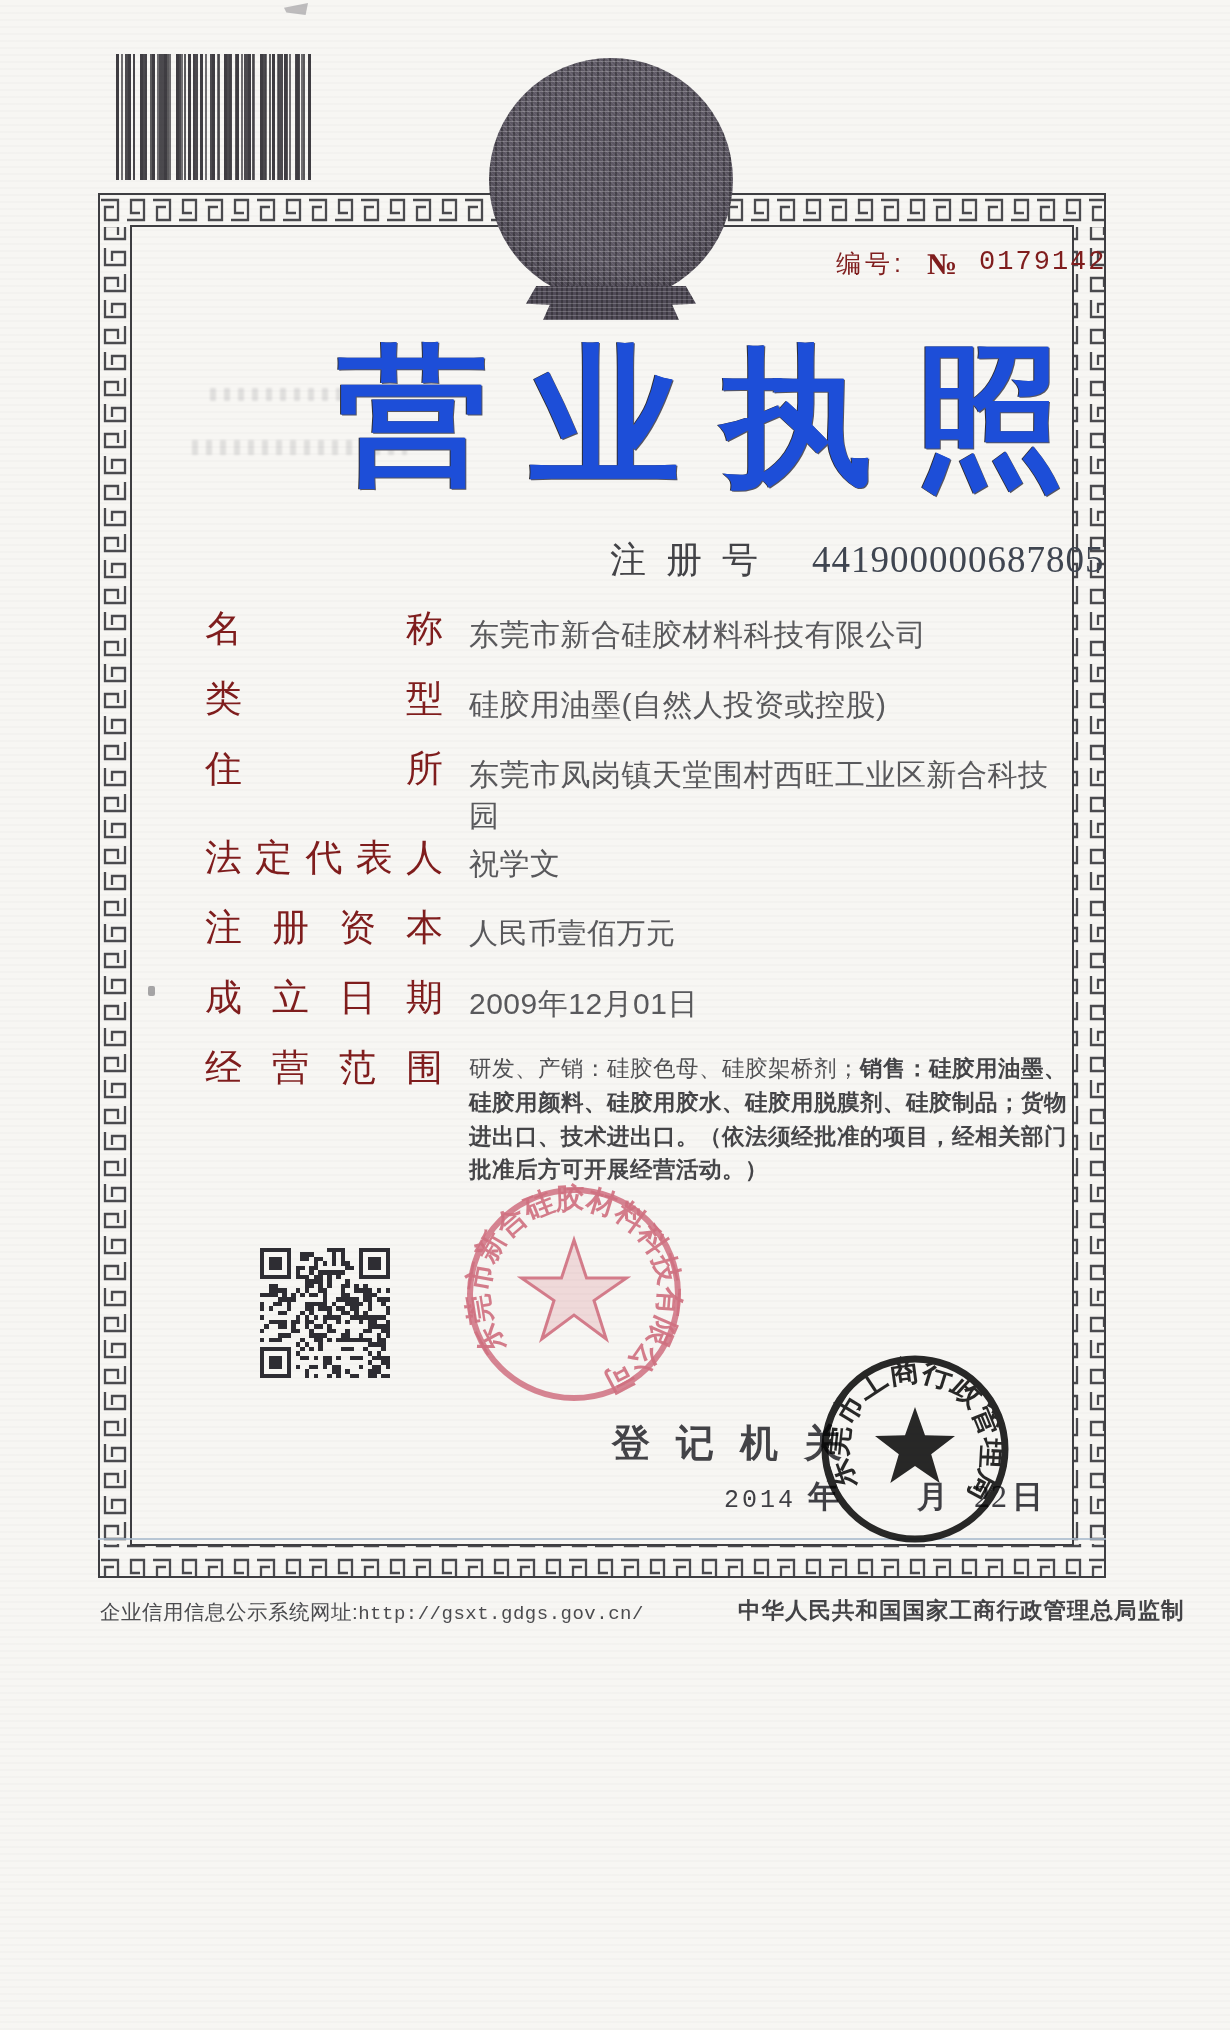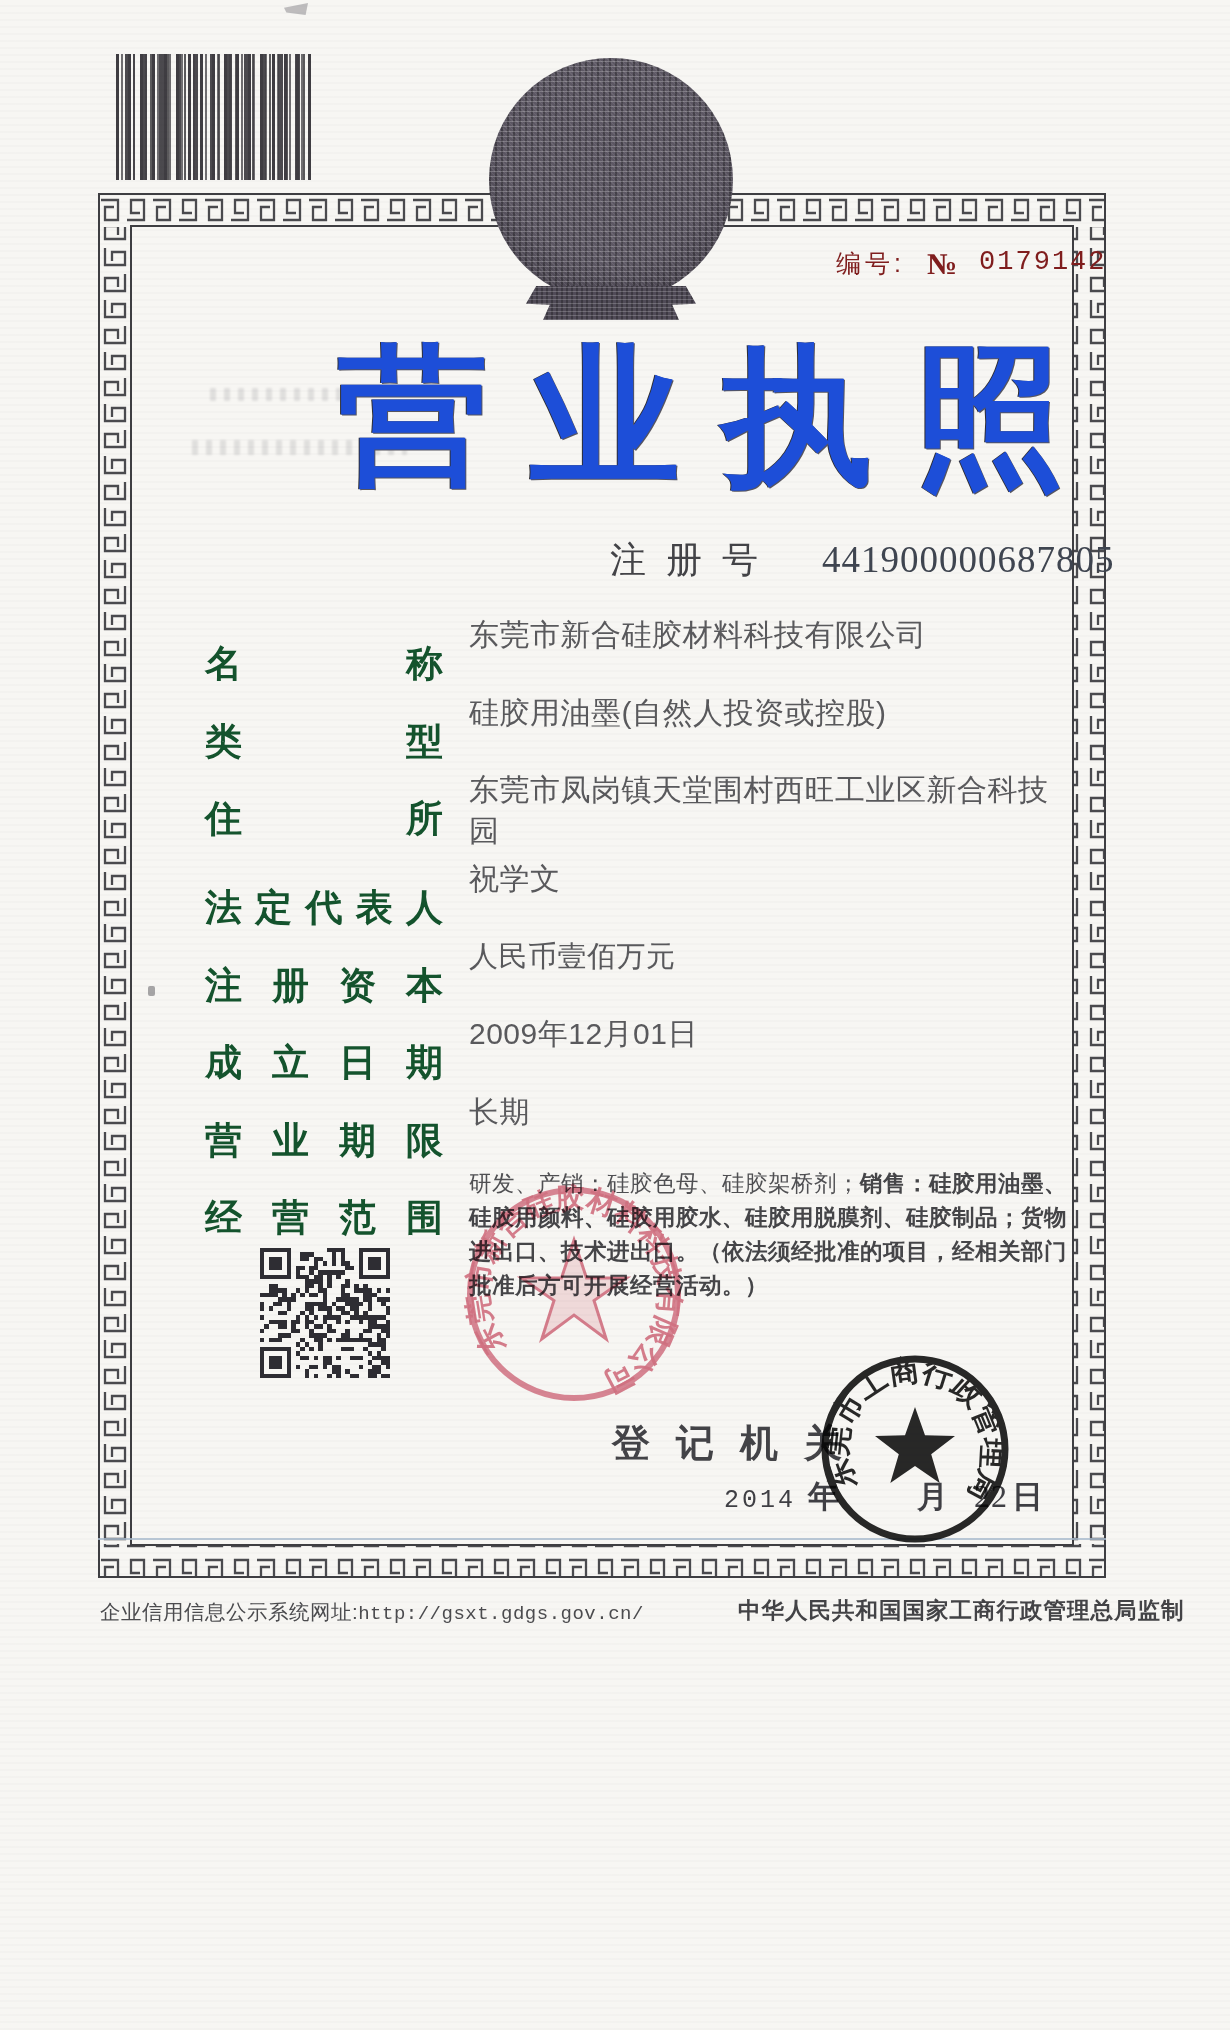--- a/index.html
+++ b/index.html
@@ -45,27 +45,27 @@
 
   
   .title{left:98px;top:318px;width:1008px;text-align:right;z-index:4;
          font-size:150px;font-weight:800;letter-spacing:42px;color:#1d4ed8;
          text-shadow:1px 1px 0 #565560,-1px 0 0 #2f2e33;}
 
   
   .regline{left:610px;top:536px;z-index:4;display:flex;align-items:baseline;}
   .regline .lab{font-size:36px;letter-spacing:20px;color:#434347;font-weight:500;}
   .regline .num{font-family:"Liberation Serif",serif;font-size:37px;color:#3f4550;
-                margin-left:44px;letter-spacing:1px;}
+                margin-left:34px;letter-spacing:1px;}
 
   
   .fields{left:205px;top:608px;width:866px;z-index:4;}
   .frow{display:flex;align-items:flex-start;min-height:70px;}
-  .flabel{width:238px;flex:0 0 238px;font-size:37px;font-weight:700;color:#14532d;
-          text-align:justify;text-align-last:justify;text-justify:inter-character;line-height:1.15;margin-top:35px;}
+  .flabel{width:238px;flex:0 0 238px;font-size:37px;font-weight:400;color:#7f1d1d;
+          text-align:justify;text-align-last:justify;text-justify:inter-character;line-height:1.15;}
   .fvalue{margin-left:26px;flex:1;font-size:30px;color:#59595c;padding-top:7px;letter-spacing:.5px;}
   .frow-capital .fvalue{font-size:29px;}
   .frow-scope{min-height:0;}
   .frow-scope .fvalue{font-size:22.5px;line-height:1.5;padding-top:5px;color:#4f4f52;}
   .frow-scope .bold{font-weight:700;color:#454548;}
 
   
   .qr{left:260px;top:1248px;z-index:4;}
 
   
@@ -163,24 +163,20 @@
         <div class="flabel">法定代表人</div>
         <div class="fvalue">祝学文</div>
       </div>
       <div class="frow frow-capital">
         <div class="flabel">注册资本</div>
         <div class="fvalue">人民币壹佰万元</div>
       </div>
       <div class="frow frow-est-date">
         <div class="flabel">成立日期</div>
         <div class="fvalue">2009年12月01日</div>
-      </div>
-      <div class="frow frow-term">
-        <div class="flabel">营业期限</div>
-        <div class="fvalue">长期</div>
       </div>
       <div class="frow frow-scope">
         <div class="flabel">经营范围</div>
         <div class="fvalue"><span>研发、产销：硅胶色母、硅胶架桥剂；</span><span class="bold">销售：硅胶用油墨、硅胶用颜料、硅胶用胶水、硅胶用脱膜剂、硅胶制品；货物进出口、技术进出口。（依法须经批准的项目，经相关部门批准后方可开展经营活动。）</span></div>
       </div>
     </div>
 
   <svg class="abs qr" width="130" height="130" viewBox="0 0 29 29" id="qrsvg" shape-rendering="crispEdges">
       <rect x="15" y="0" width="1" height="1" fill="#2e2d33"></rect>
       <rect x="16" y="0" width="1" height="1" fill="#2e2d33"></rect>

